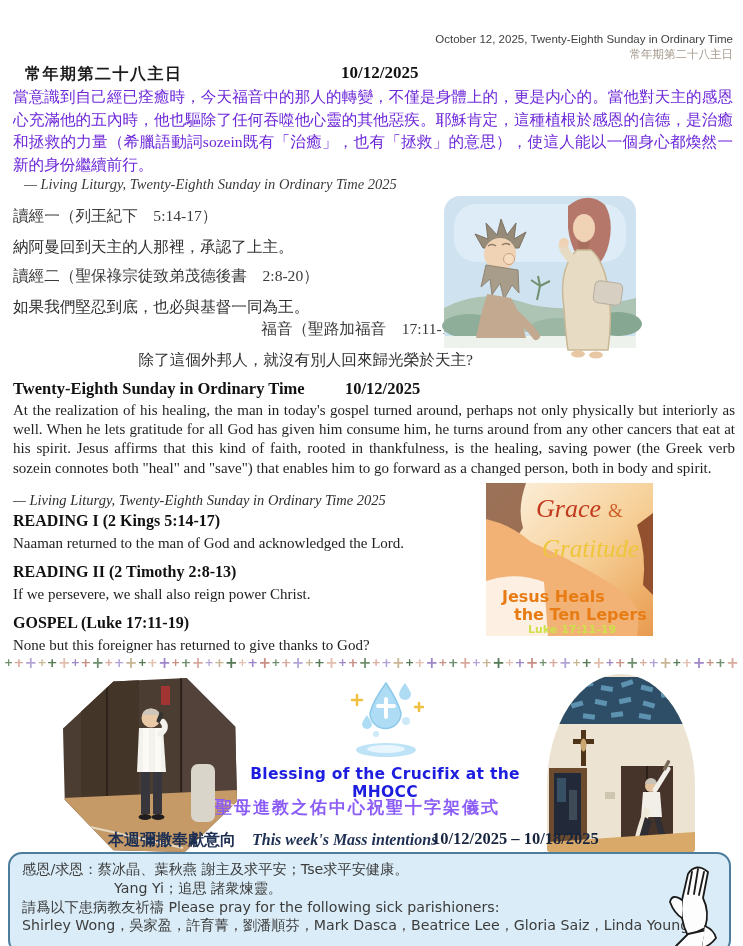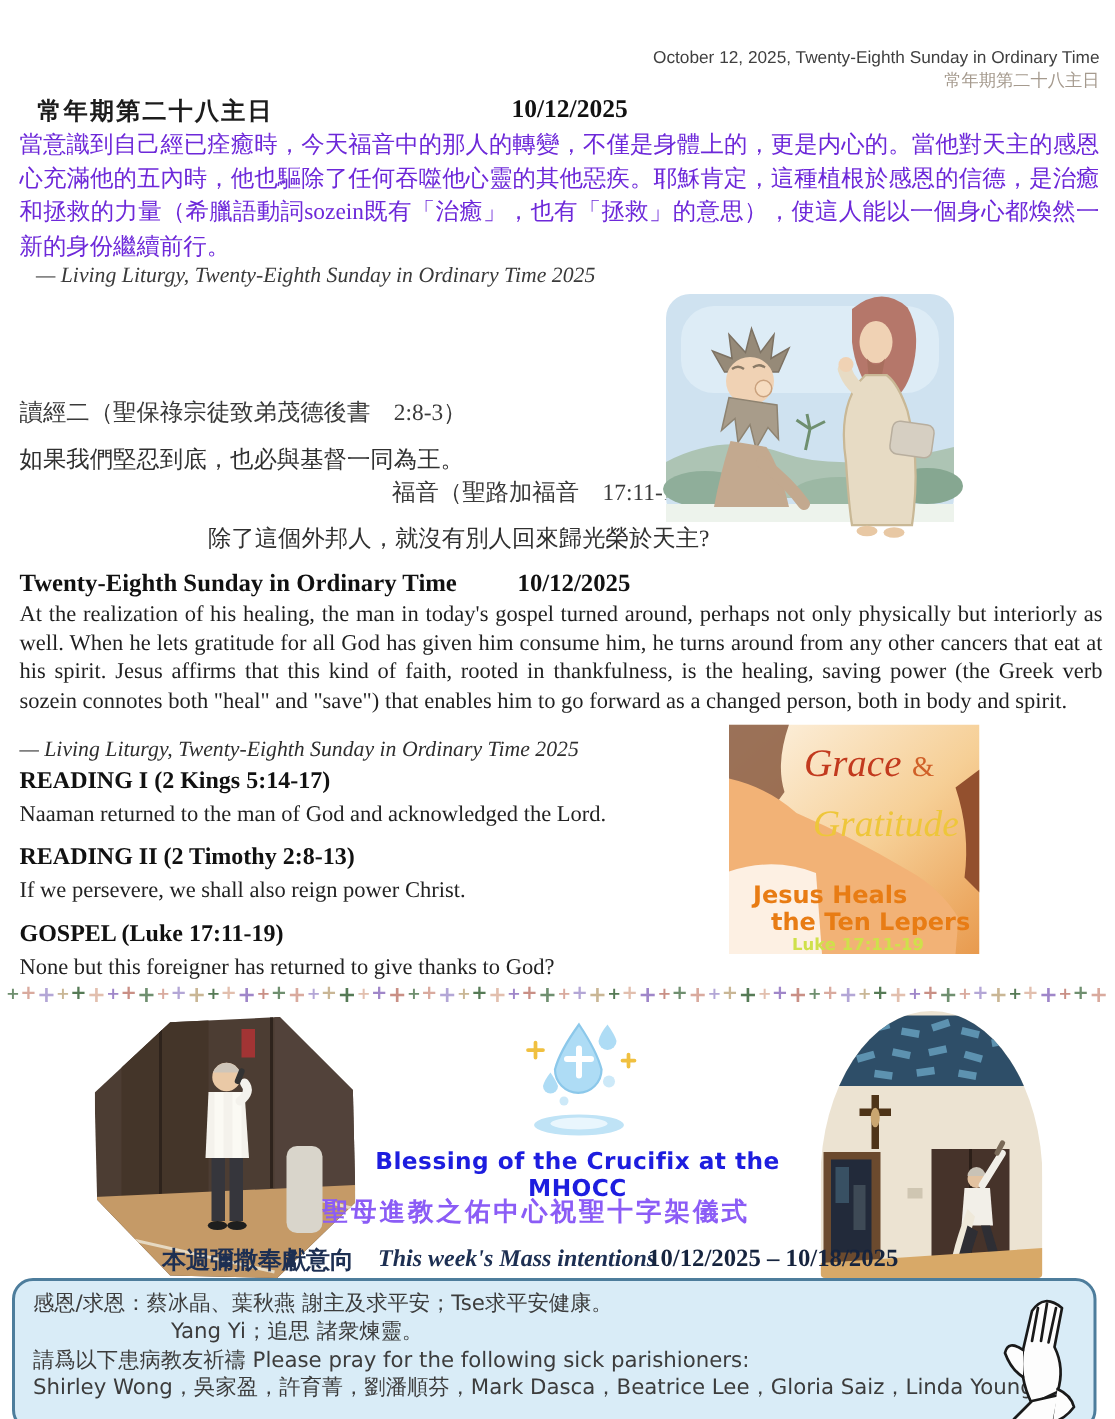--- a/index.html
+++ b/index.html
@@ -84,22 +84,26 @@
   <div class="abs hdr">
     <div>October 12, 2025, Twenty-Eighth Sunday in Ordinary Time</div>
     <div class="sub">常年期第二十八主日</div>
   </div>
 
   <div class="abs zh-title">常年期第二十八主日</div>
   <div class="abs zh-date">10/12/2025</div>
   <div class="abs zh-body">當意識到自己經已痊癒時，今天福音中的那人的轉變，不僅是身體上的，更是内心的。當他對天主的感恩心充滿他的五內時，他也驅除了任何吞噬他心靈的其他惡疾。耶穌肯定，這種植根於感恩的信德，是治癒和拯救的力量（希臘語動詞sozein既有「治癒」，也有「拯救」的意思），使這人能以一個身心都煥然一新的身份繼續前行。</div>
   <div class="abs zh-cite">— Living Liturgy, Twenty-Eighth Sunday in Ordinary Time 2025</div>
 
+  <div class="abs zh-reading zr1">
+    <div class="rh">讀經一（列王紀下　5:14-17）</div>
+    <div class="rt">納阿曼回到天主的人那裡，承認了上主。</div>
+  </div>
   <div class="abs zh-reading zr2">
-    <div class="rh">讀經二（聖保祿宗徒致弟茂德後書　2:8-3）</div>
+    <div class="rh">讀經二（聖保祿宗徒致弟茂德後書　2:8-20）</div>
     <div class="rt">如果我們堅忍到底，也必與基督一同為王。</div>
   </div>
   <div class="abs zh-reading zr3">
     <div class="rh">福音（聖路加福音　17:11-19）</div>
     <div class="rt">除了這個外邦人，就沒有別人回來歸光榮於天主?</div>
   </div>
 
   <div class="abs jesus">
     <svg width="207" height="186" viewBox="0 0 207 186">
       <rect x="6" y="10" width="192" height="152" rx="16" fill="#cfe2f0"></rect>

